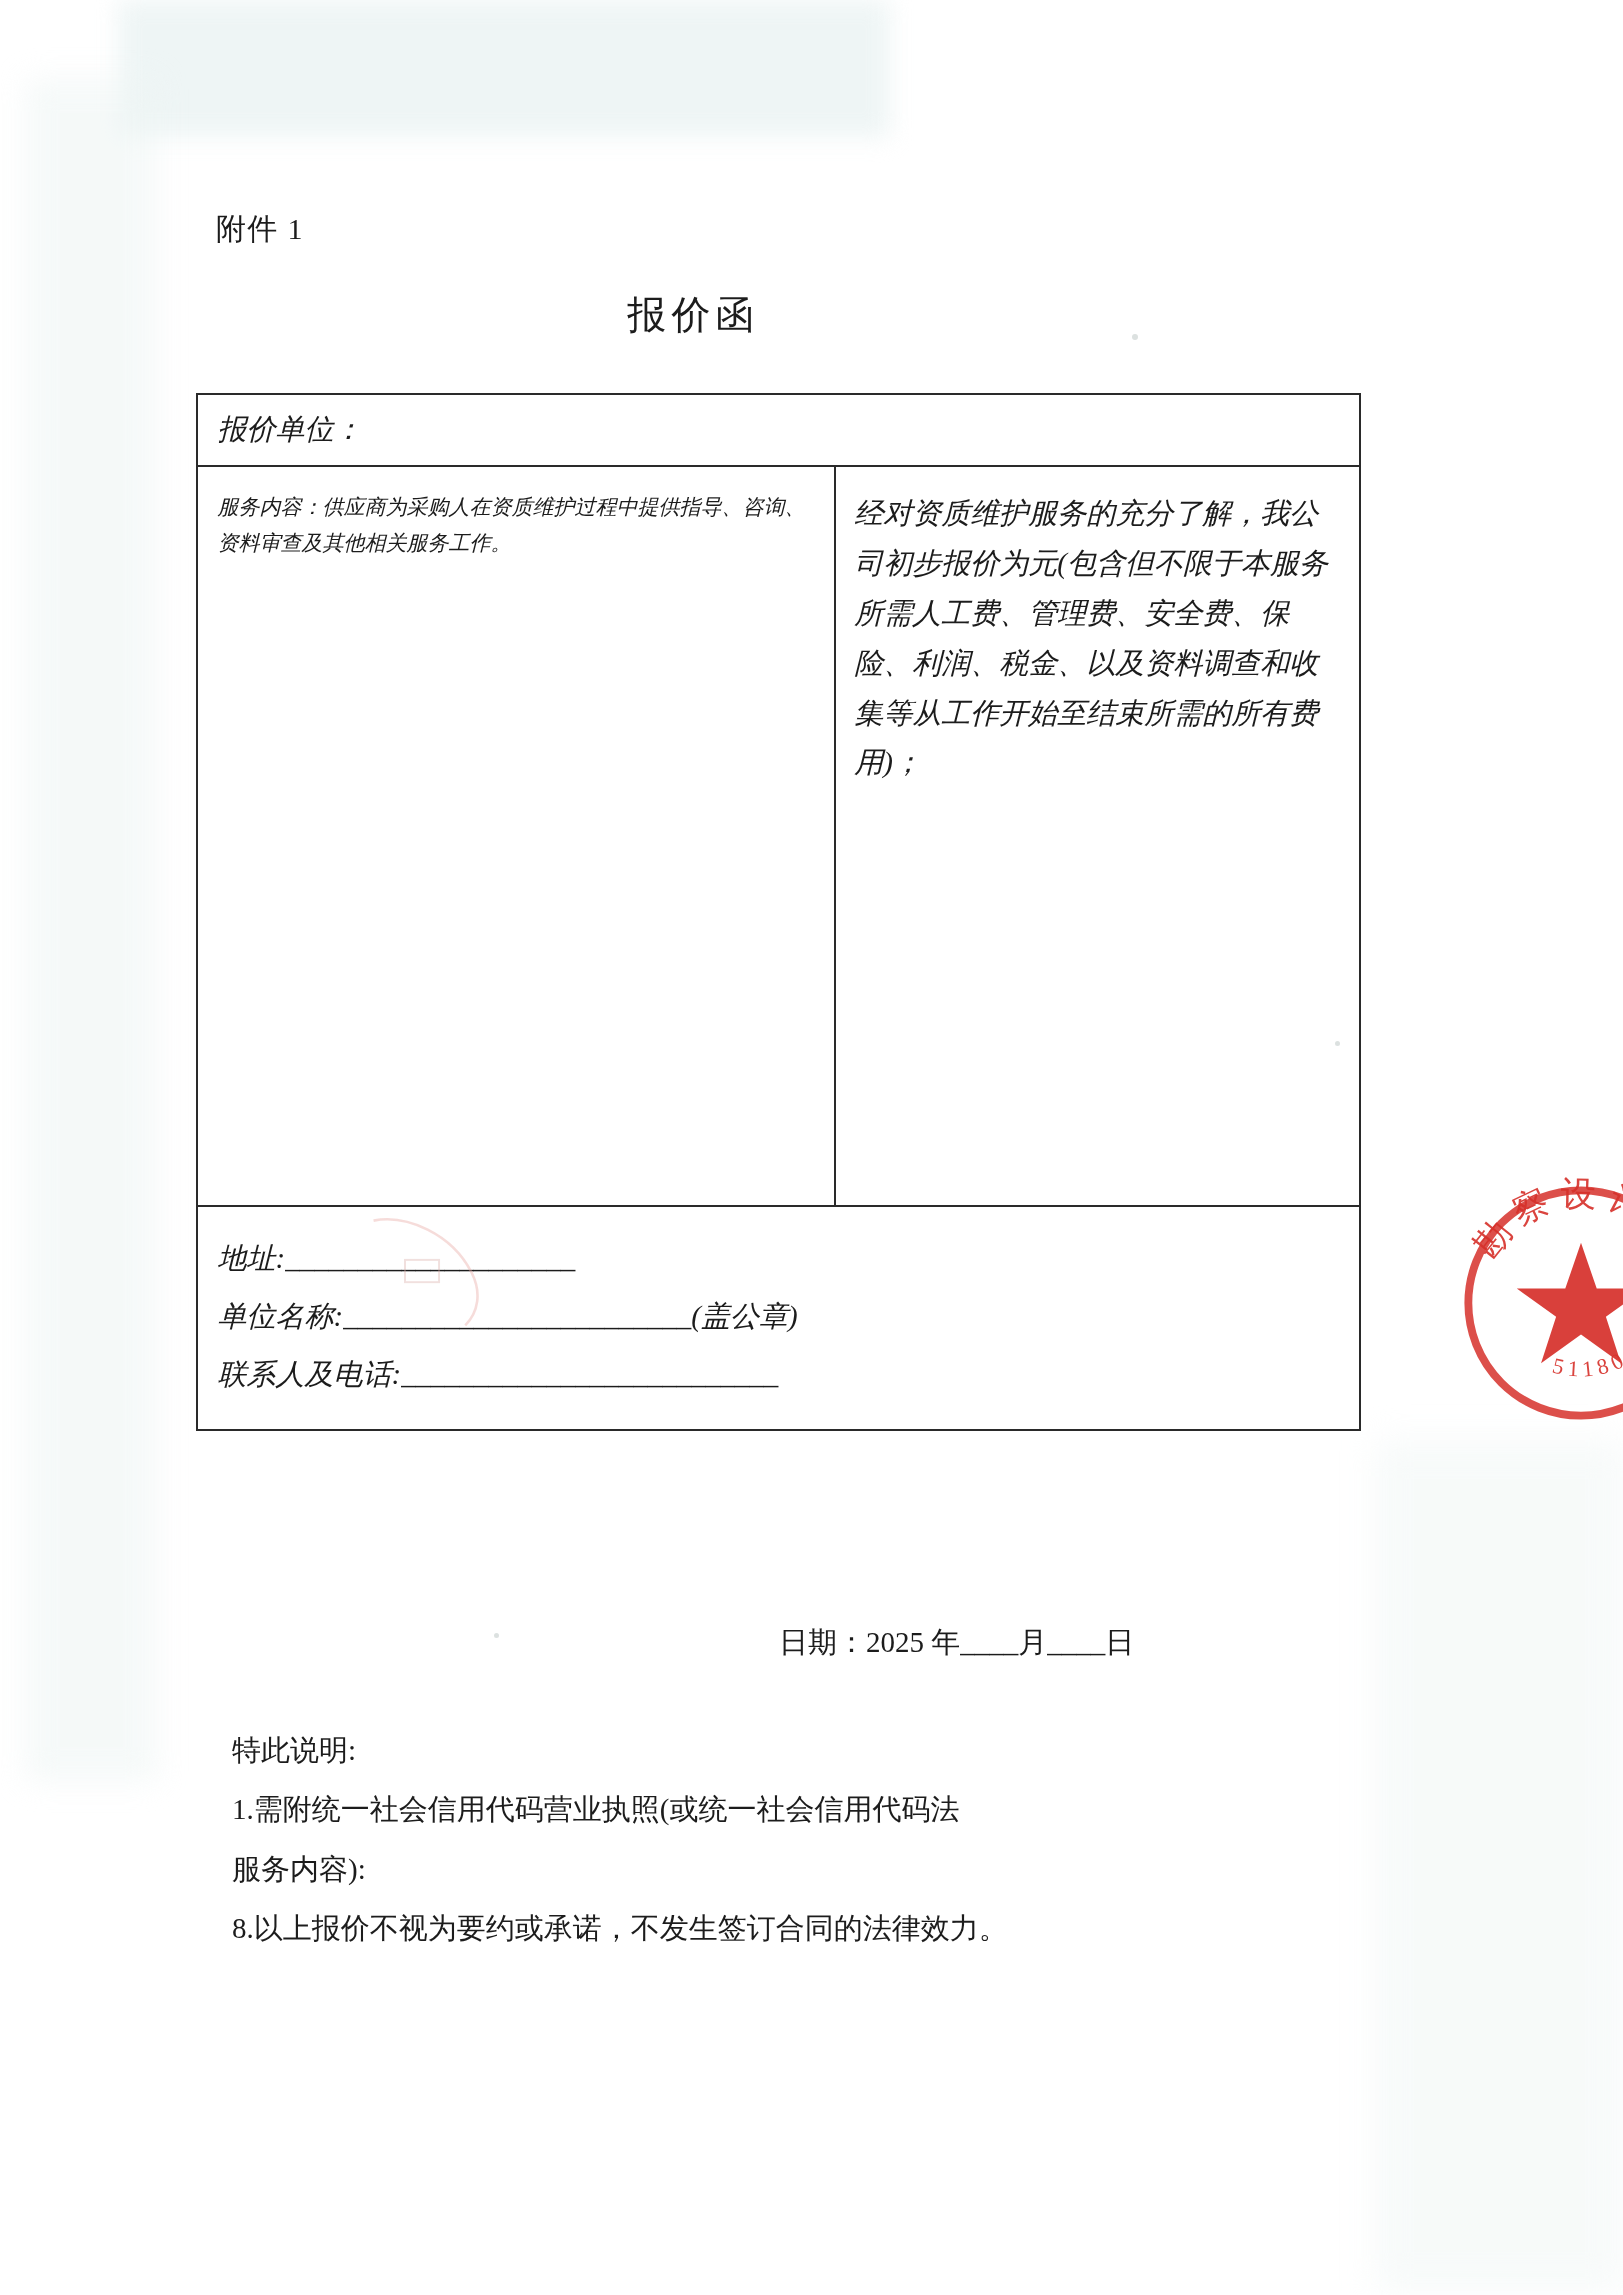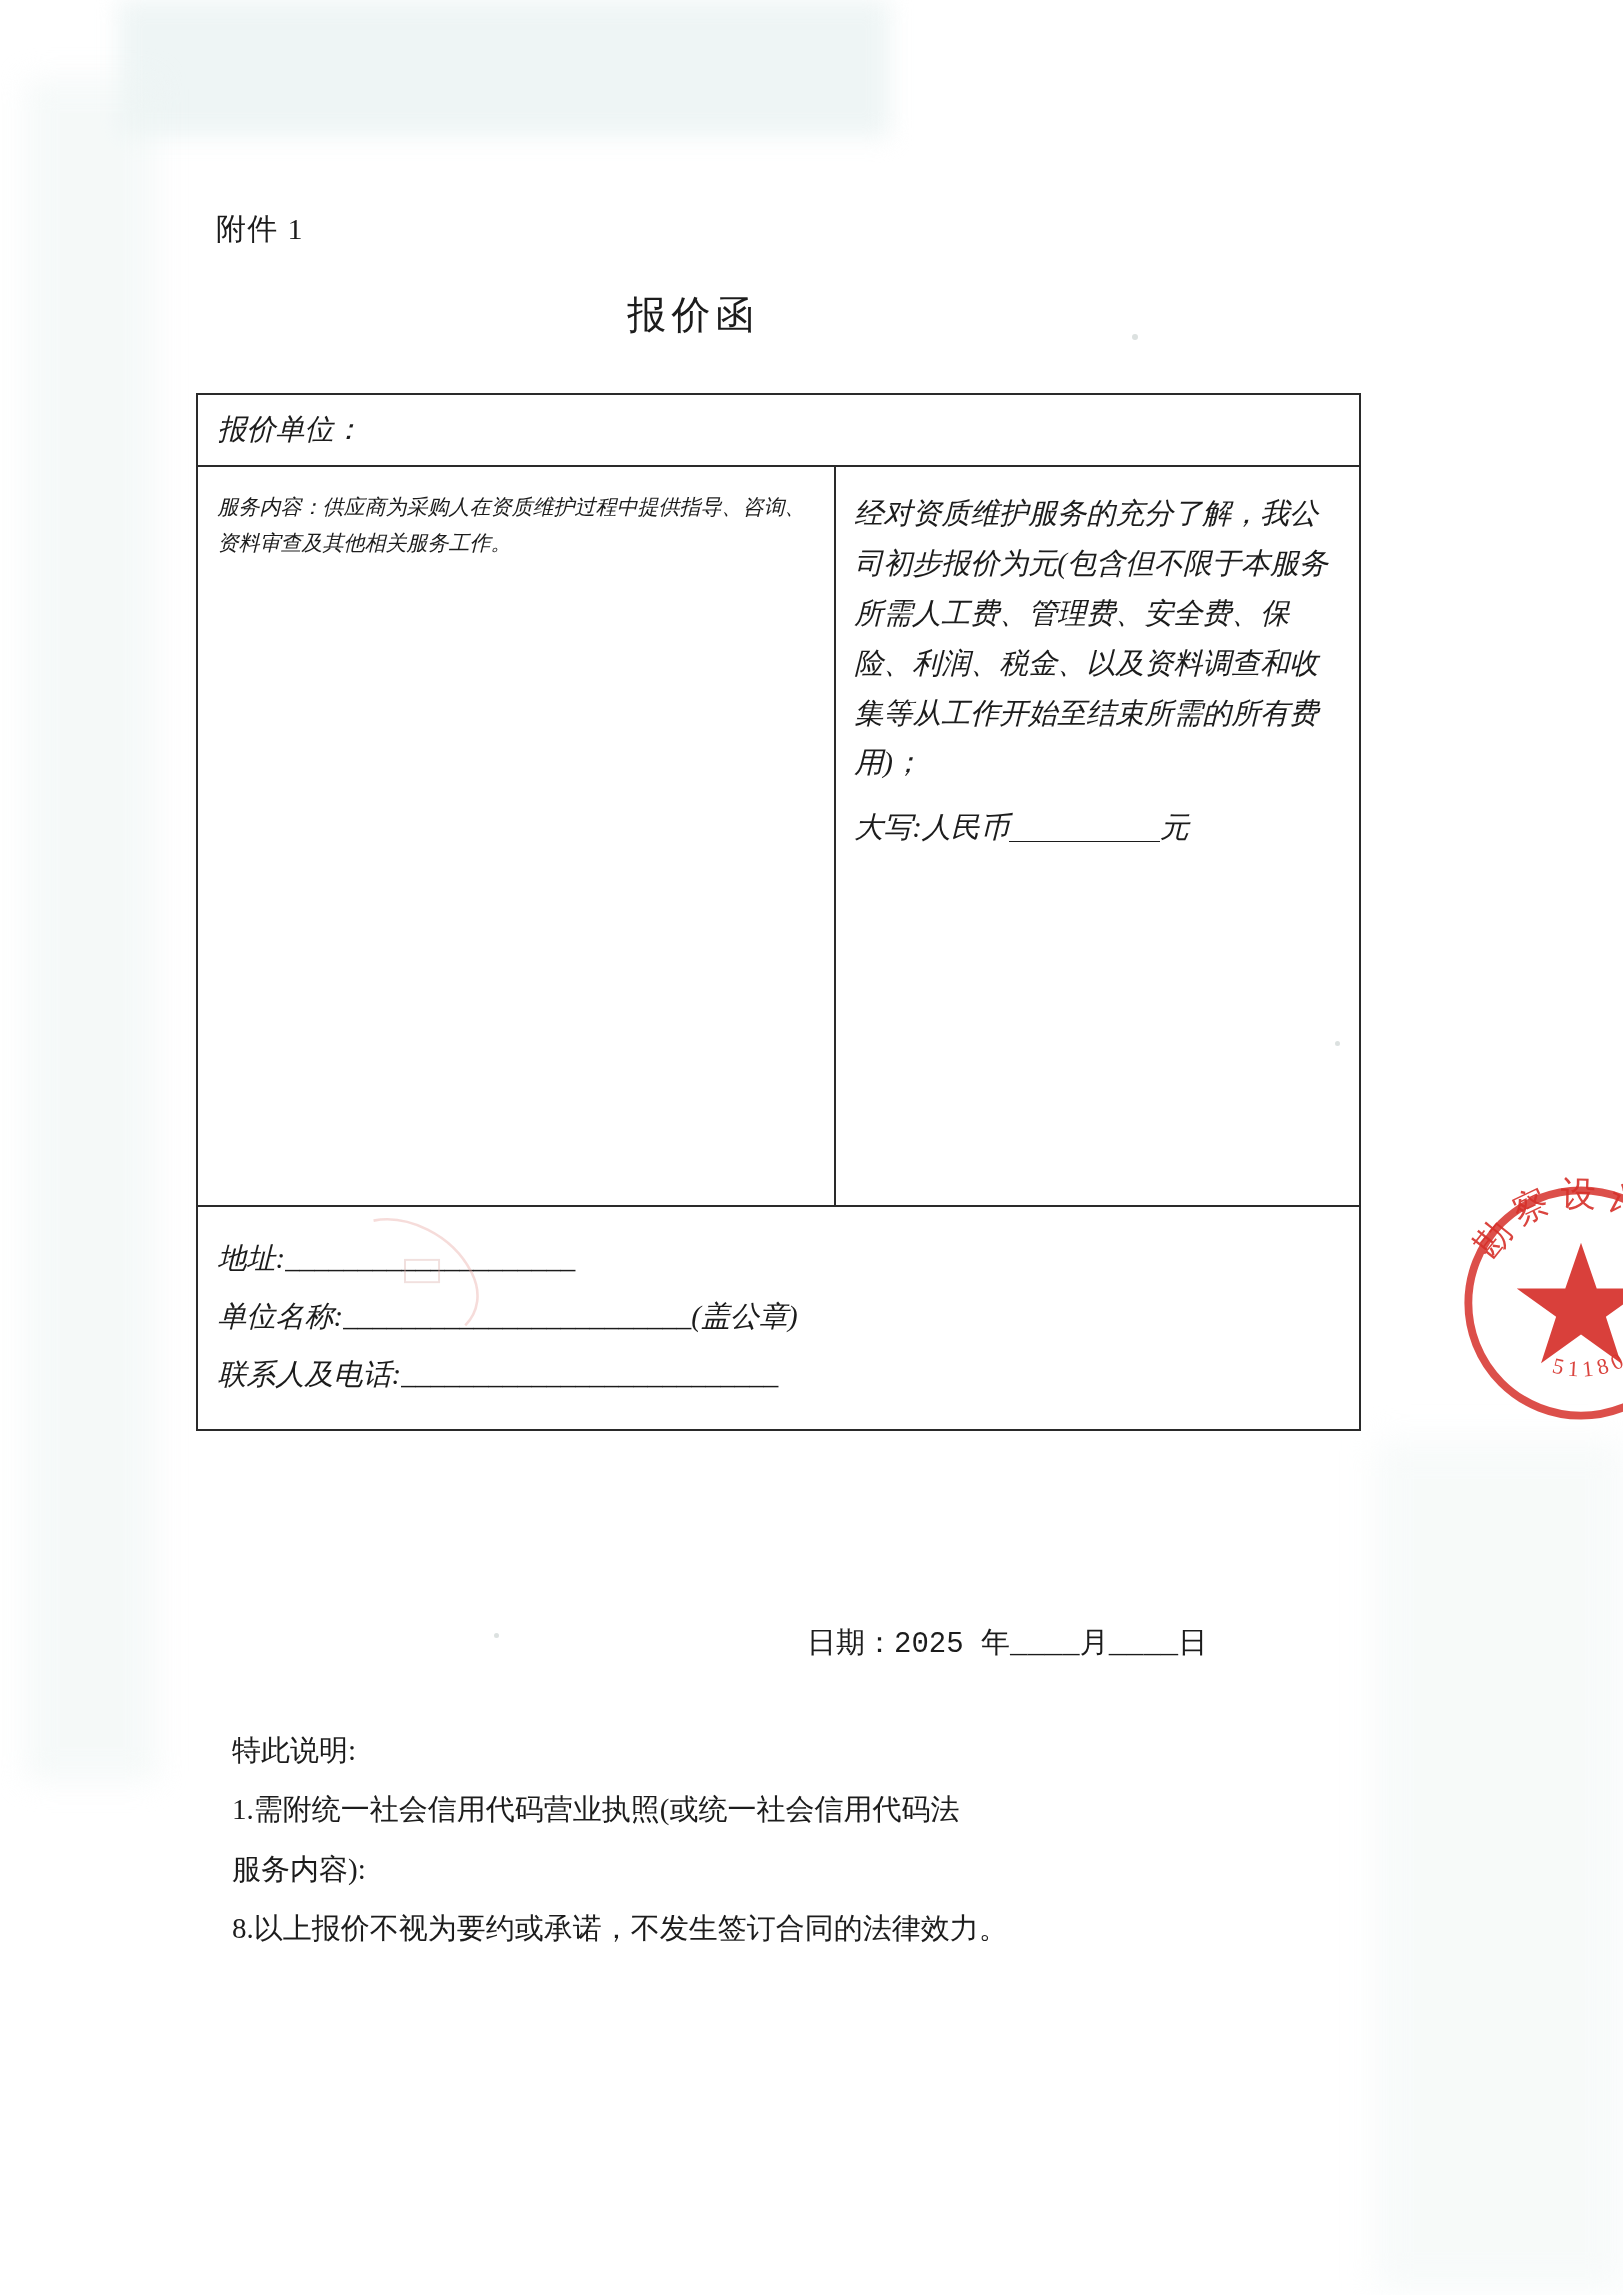--- a/index.html
+++ b/index.html
@@ -118,25 +118,24 @@
   }
   .row-footer {
     padding: 22px 19.6px 26px 19.6px;
     font-size: 29px;
     line-height: 2.0;
   }
   .footer-line { white-space: nowrap; }
 
   .date-line {
     position: absolute;
-    left: 807px;
+    left: 779px;
     top: 1623px;
     font-size: 29px;
     white-space: nowrap;
-    font-family: Liberation Mono, monospace;
   }
 
   .notes {
     position: absolute;
     left: 232px;
     top: 1721px;
     width: 1178px;
     font-size: 29px;
     line-height: 2.05;
   }
@@ -190,23 +189,20 @@
   </div>
 
   <div class="form-table">
 
     <div class="row-unit">报价单位：</div>
 
     <div class="row-body">
       <div class="cell-left">服务内容：供应商为采购人在资质维护过程中提供指导、咨询、资料审查及其他相关服务工作。</div>
       <div class="cell-right">
         <div>经对资质维护服务的充分了解，我公司初步报价为元(包含但不限于本服务所需人工费、管理费、安全费、保险、利润、税金、以及资料调查和收集等从工作开始至结束所需的所有费用)；</div>
-        <div class="amount-line">
-          <span>大写:人民币</span><span class="blank-underline" style="width:151px;"></span><span>元</span>
-        </div>
       </div>
     </div>
 
     <div class="row-footer">
       <div class="footer-line">地址:____________________</div>
       <div class="footer-line">单位名称:________________________(盖公章)</div>
       <div class="footer-line">联系人及电话:__________________________</div>
     </div>
   </div>
 

